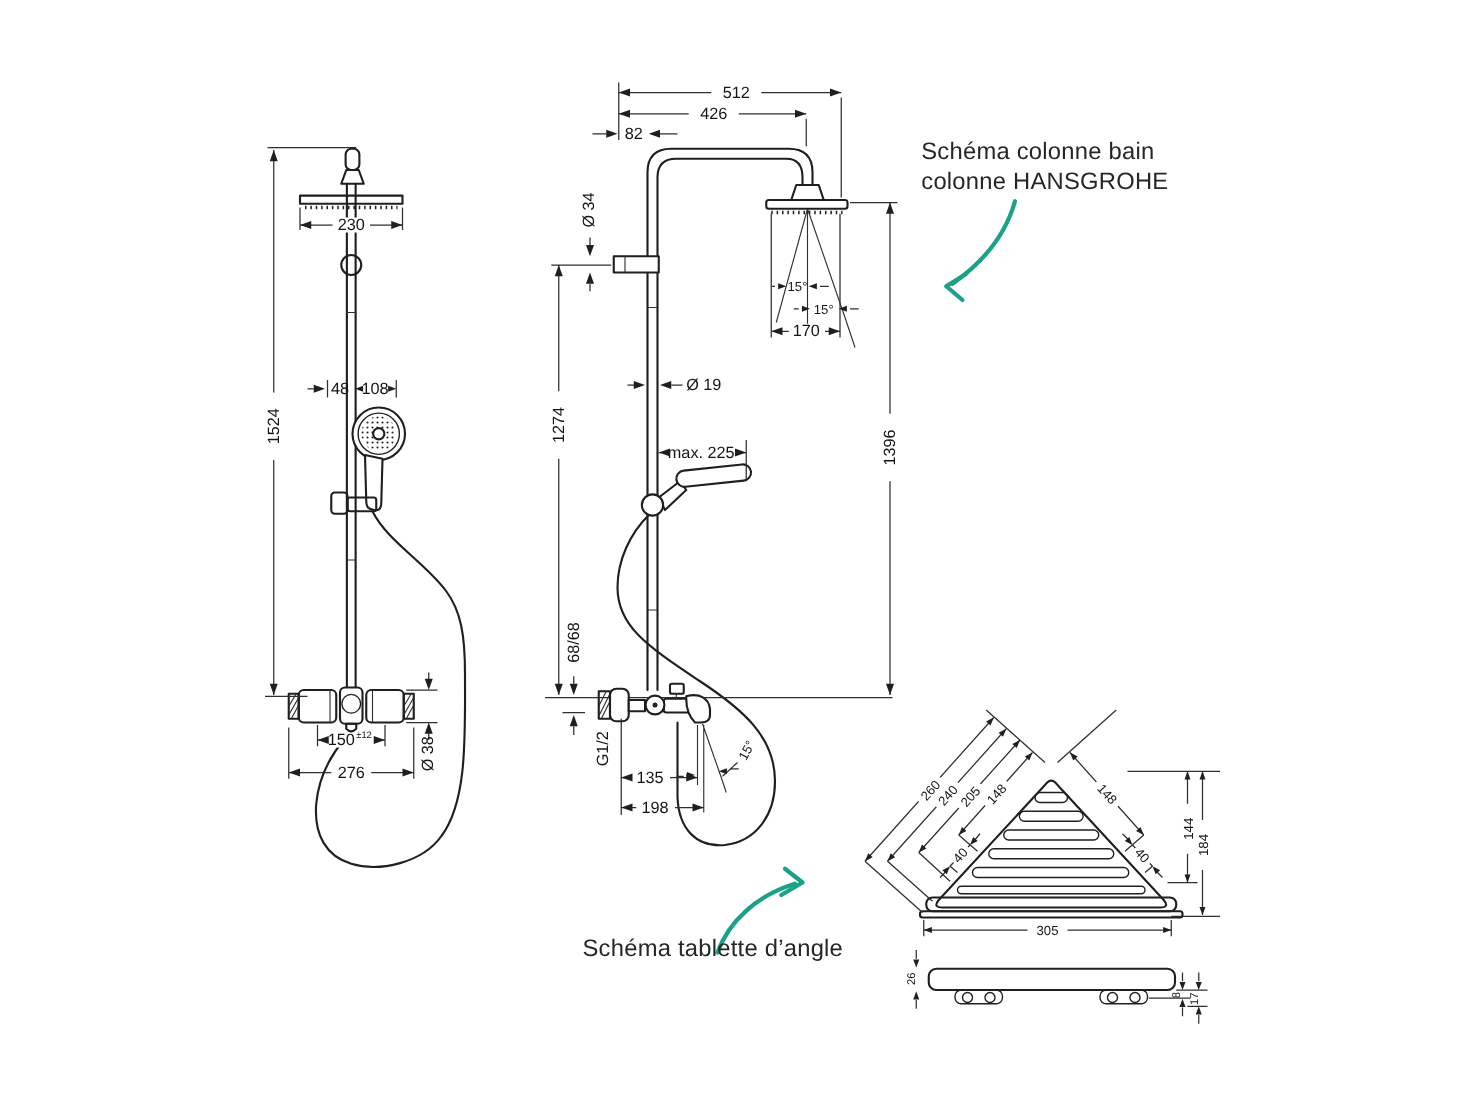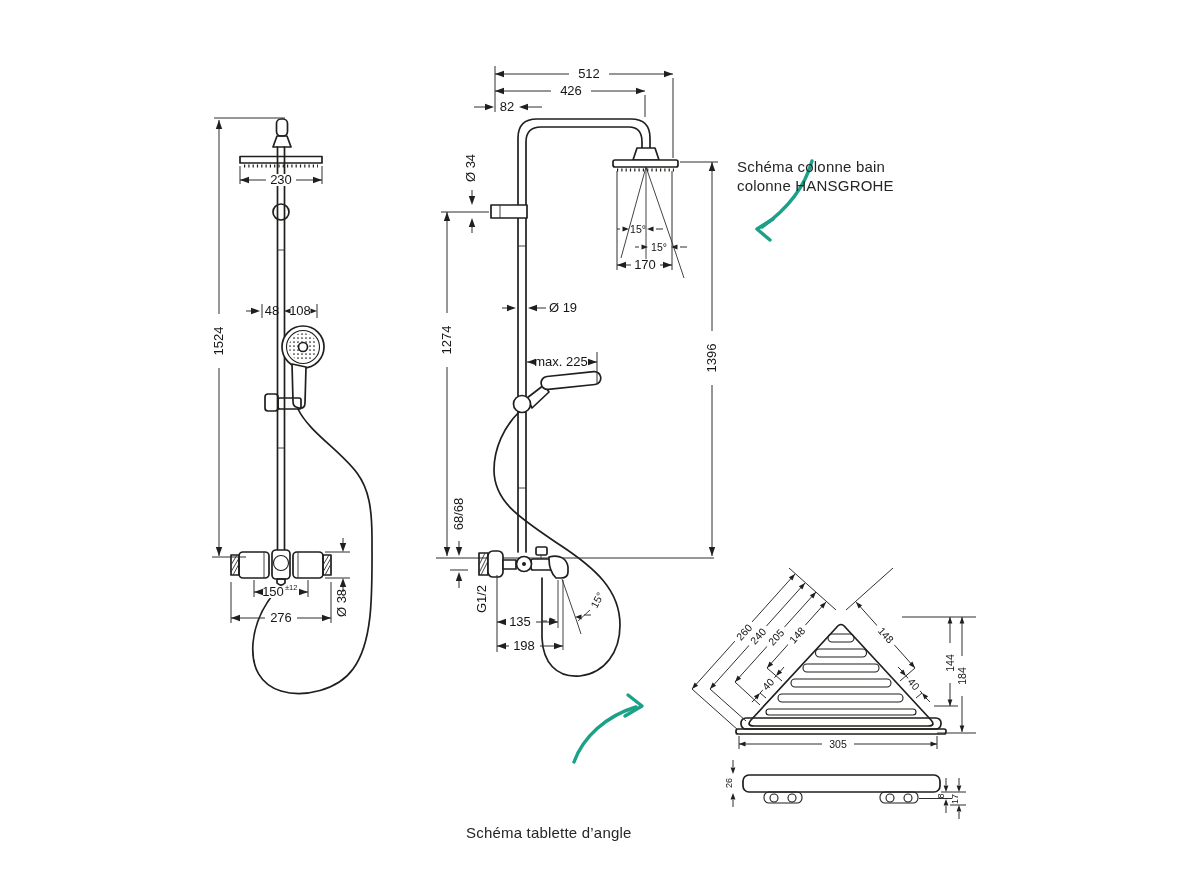--- a/index.html
+++ b/index.html
@@ -1,22 +1,22 @@
 <!DOCTYPE html>
 <html><head>
 <meta charset="utf-8">
 <style>
   html,body{margin:0;padding:0;background:#fff;}
   .stage{position:relative;width:1181px;height:885px;background:#ffffff;overflow:hidden;
          font-family:"Liberation Sans",sans-serif;}
   .stage svg{position:absolute;left:0;top:0;}
-  .caption{position:absolute;color:#262626;font-size:15px;line-height:1.24;font-weight:500;
-           letter-spacing:.2px;white-space:nowrap;margin-top:48px;}
+  .caption{position:absolute;color:#262626;font-size:19px;line-height:1.24;font-weight:500;
+           letter-spacing:.2px;white-space:nowrap;}
   #cap1{left:737px;top:110px;}
-  #cap2{left:466px;top:776px;}
+  #cap2{left:466px;top:748px;}
   
   .d  {fill:none;stroke:#1f1f1d;stroke-width:1.7;stroke-linecap:round;stroke-linejoin:round;}
   .d1 {fill:none;stroke:#1f1f1d;stroke-width:1.1;}
   .wf {fill:#ffffff;stroke:#1f1f1d;stroke-width:1.7;stroke-linejoin:round;}
   .dt {fill:none;stroke:#2f2f2f;stroke-width:0.9;}
   .dl {fill:none;stroke:#2f2f2f;stroke-width:1;}
   .hatch{fill:none;stroke:#1f1f1d;stroke-width:2.8;stroke-dasharray:1.2 3.1;}
   .bg {fill:#ffffff;stroke:none;}
   .ah {fill:#1f1f1d;stroke:none;}
   text{fill:#161616;font-family:"Liberation Sans",sans-serif;}

